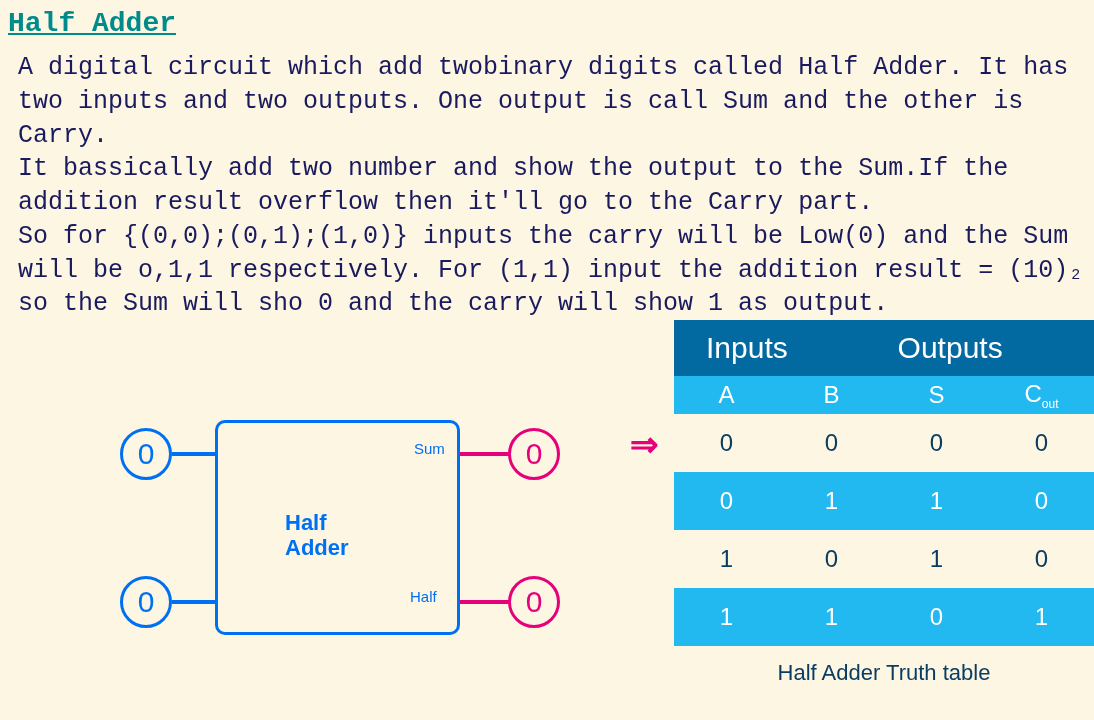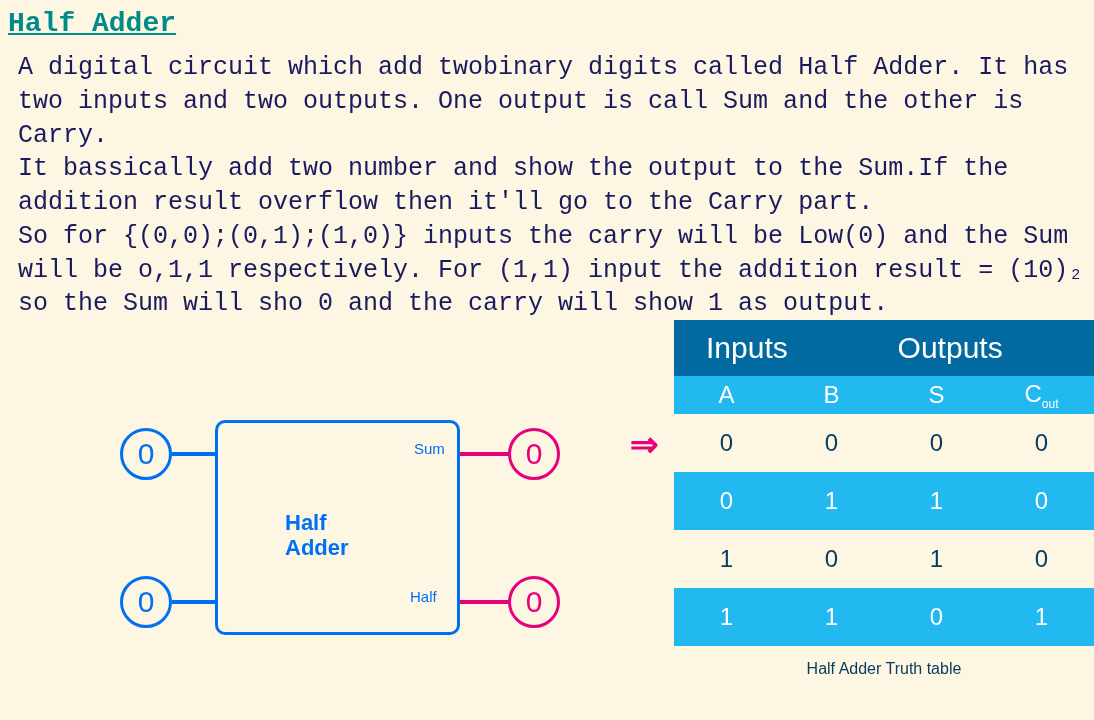--- a/index.html
+++ b/index.html
@@ -127,21 +127,21 @@
       color: #0a3d62;
     }
     .tt-row.alt {
       background: #22b8f0;
       color: #fff;
     }
     .tt-row:not(.alt) { background: #fdf6e3; }
     .tt-caption {
       text-align: center;
       color: #0a3d62;
-      font-size: 16px;
+      font-size: 22px;
       padding: 14px 0 0 0;
     }
     .arrow {
       position: absolute;
       left: -44px;
       top: 104px;
       color: #e6007a;
       font-size: 34px;
       font-weight: bold;
     }

